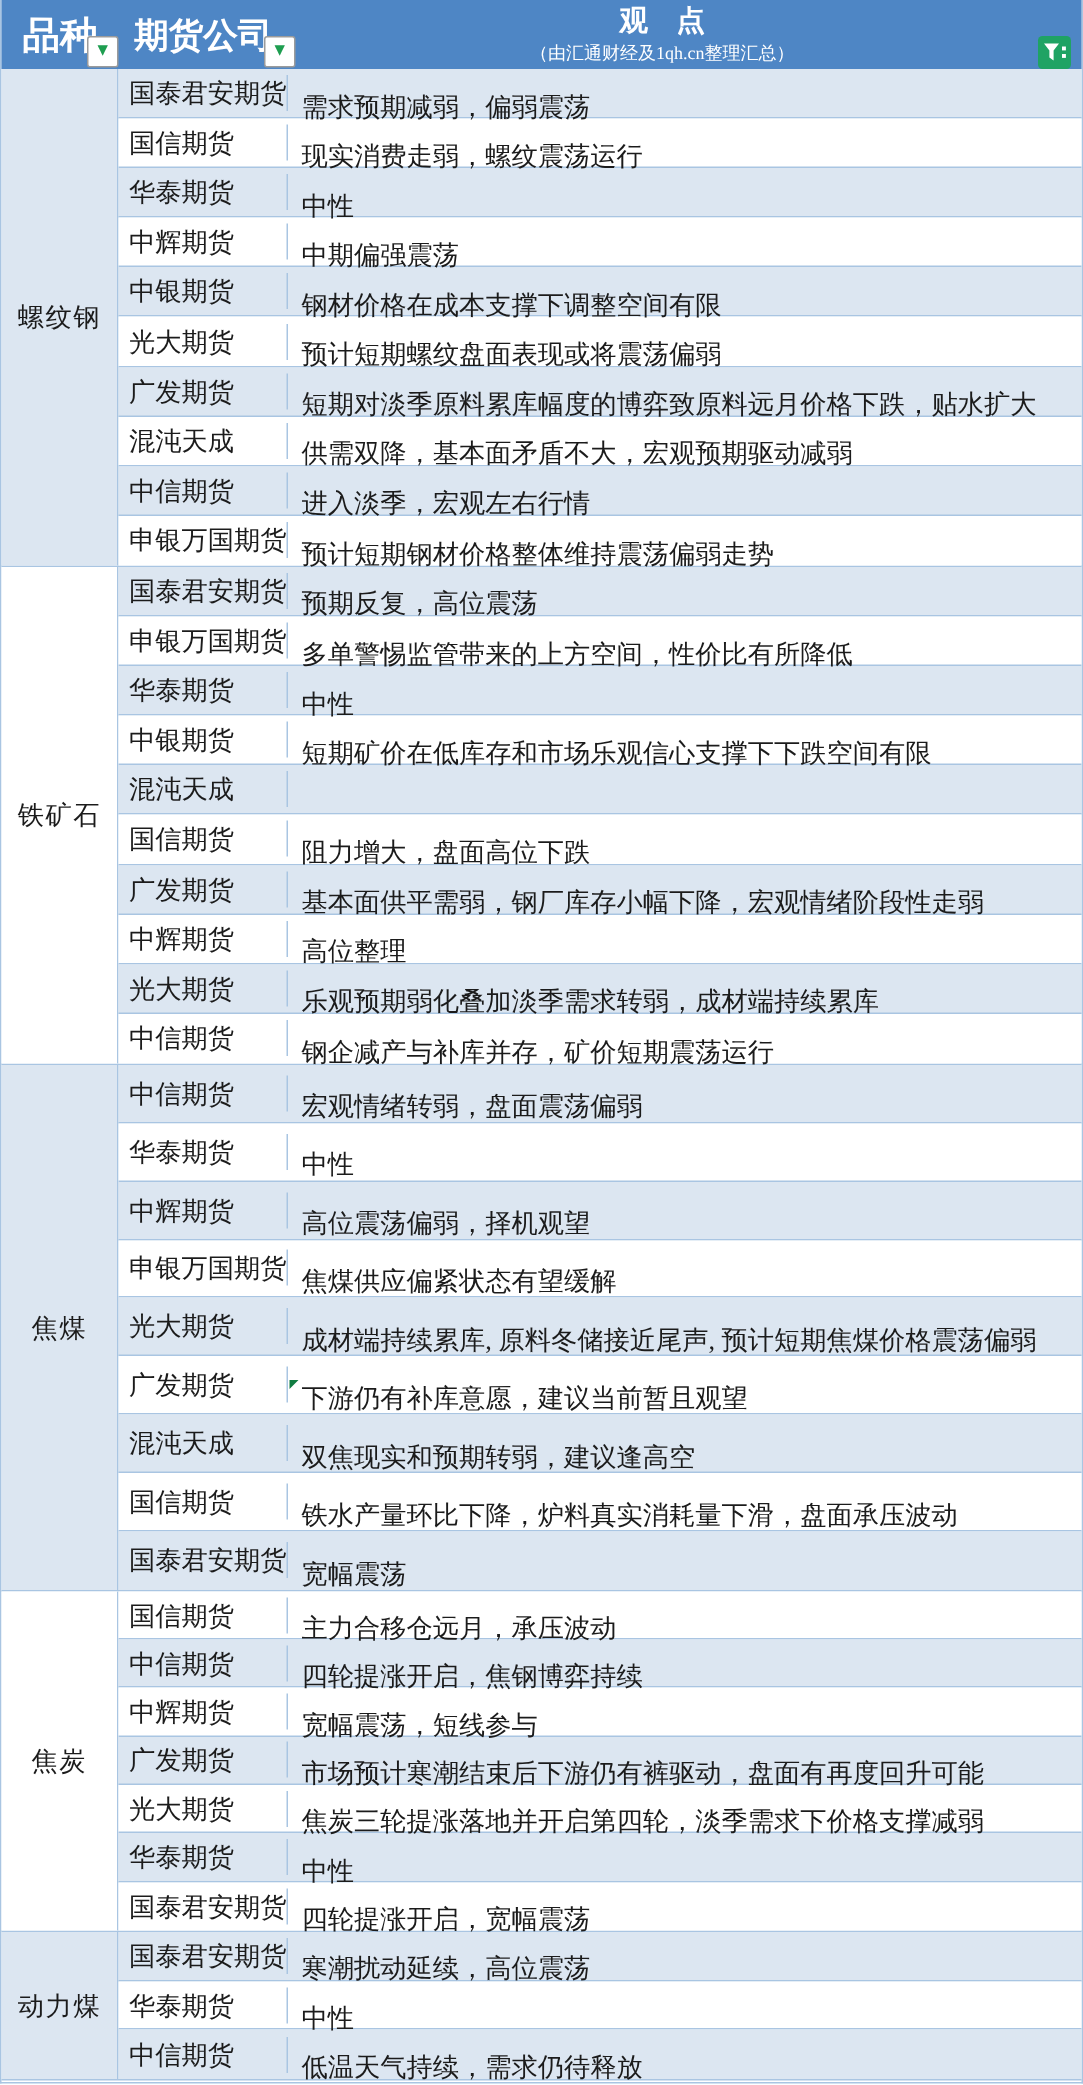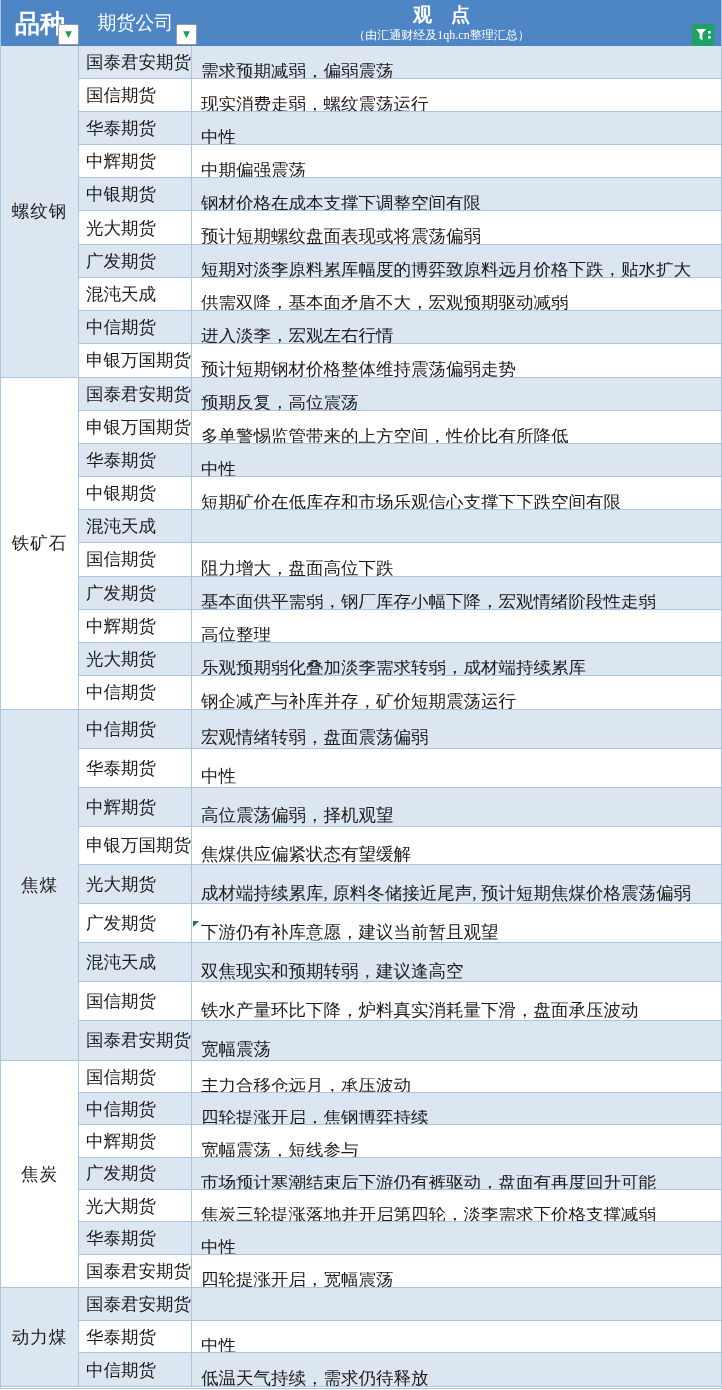--- a/index.html
+++ b/index.html
@@ -30,21 +30,21 @@
     background:var(--header-bg);color:#fff;
   }
   .h-variety{
     position:absolute;left:0;top:0;width:78px;height:100%;
     display:flex;align-items:center;justify-content:center;
     font-size:25px;font-weight:bold;
   }
   .h-company{
     position:absolute;left:78px;top:0;width:113px;height:100%;
     display:flex;align-items:center;justify-content:center;
-    font-size:19px;font-weight:normal;
+    font-size:23px;font-weight:bold;
   }
   .h-opinion{
     position:absolute;left:191px;top:0;right:30px;height:100%;
     display:flex;flex-direction:column;align-items:center;justify-content:center;
   }
   .h-opinion .t1{font-size:19px;font-weight:bold;line-height:23px;}
   .h-opinion .t2{font-size:12px;font-weight:normal;line-height:18px;}
   .fbtn{
     position:absolute;width:21px;height:21px;top:24px;box-sizing:border-box;
     background:#fff;border:1px solid #9b9b9b;border-radius:2px;
@@ -64,21 +64,21 @@
   
   .tbody{flex:1;display:flex;flex-direction:column;}
   .section{display:flex;border-bottom:1px solid var(--border);}
   .variety{
     flex:0 0 78px;width:78px;box-sizing:border-box;
     border-right:1px solid var(--border);
     display:flex;align-items:center;justify-content:center;
     font-size:17.5px;letter-spacing:1px;
   }
   .rows{flex:1;display:flex;flex-direction:column;min-width:0;}
-  .row{display:flex;box-sizing:border-box;border-bottom:1px solid var(--border);}
+  .row{display:flex;box-sizing:border-box;border-bottom:1px solid var(--border);align-items:center;}
   .rows .row:last-child{border-bottom:none;}
   .cell{display:flex;align-items:center;box-sizing:border-box;}
   .company{
     flex:0 0 113px;width:113px;padding-left:7px;
     border-right:1px solid var(--border);
     font-size:17.5px;white-space:nowrap;overflow:hidden;
   }
   .opinion{
     flex:1;padding-left:9px;position:relative;
     font-size:17.5px;white-space:nowrap;overflow:hidden;margin-top:17px;
@@ -291,20 +291,21 @@
     <div class="cell company">国泰君安期货</div>
     <div class="cell opinion">四轮提涨开启，宽幅震荡</div>
   </div>
         </div>
     </div>
     <div class="section sec-4">
       <div class="variety">动力煤</div>
       <div class="rows">
           <div class="row">
     <div class="cell company">国泰君安期货</div>
+    <div class="cell opinion">寒潮扰动延续，高位震荡</div>
   </div>
           <div class="row">
     <div class="cell company">华泰期货</div>
     <div class="cell opinion">中性</div>
   </div>
           <div class="row">
     <div class="cell company">中信期货</div>
     <div class="cell opinion">低温天气持续，需求仍待释放</div>
   </div>
         </div>

